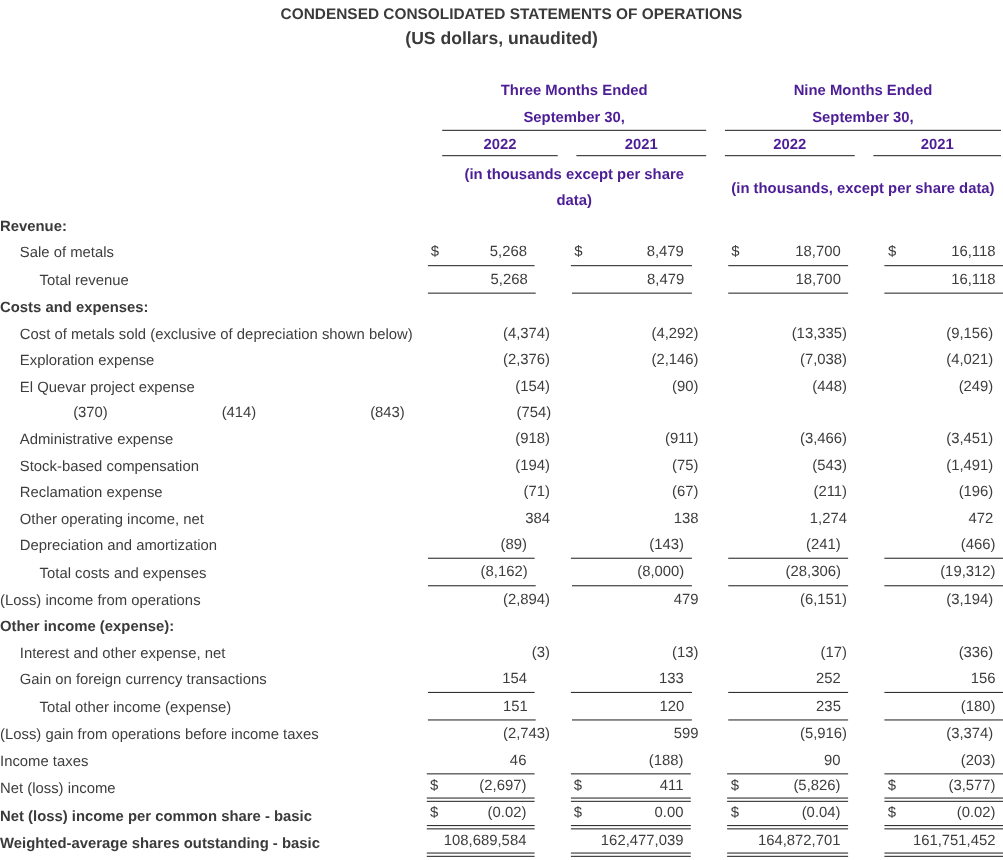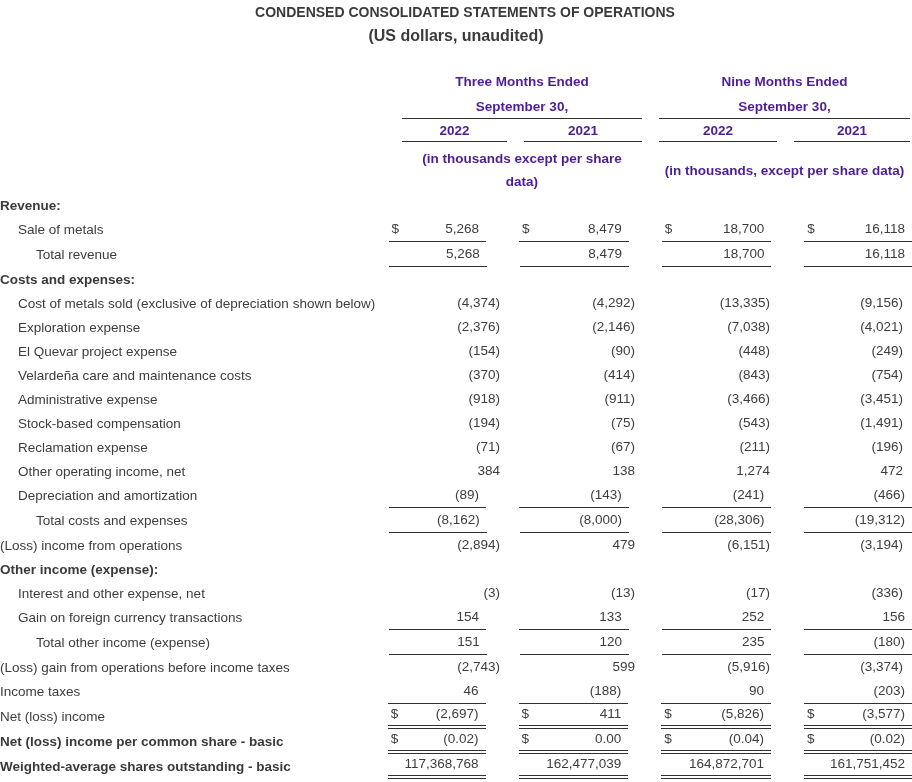--- a/index.html
+++ b/index.html
@@ -209,21 +209,20 @@
         <div class="cell c3">
           <span class="dollar"></span>
           <span class="num">(448)</span>
         </div>
         <div class="cell c4">
           <span class="dollar"></span>
           <span class="num">(249)</span>
         </div>
       </div>
       <div class="row ind1">
-        <div class="lbl">Velardeña care and maintenance costs</div>
         <div class="cell c1">
           <span class="dollar"></span>
           <span class="num">(370)</span>
         </div>
         <div class="cell c2">
           <span class="dollar"></span>
           <span class="num">(414)</span>
         </div>
         <div class="cell c3">
           <span class="dollar"></span>
@@ -500,21 +499,21 @@
         </div>
         <div class="cell c4 double">
           <span class="dollar">$</span>
           <span class="num">(0.02)</span>
         </div>
       </div>
       <div class="row ind0 bold bordered">
         <div class="lbl">Weighted-average shares outstanding - basic</div>
         <div class="cell c1 double">
           <span class="dollar"></span>
-          <span class="num">117,368,768</span>
+          <span class="num">108,689,584</span>
         </div>
         <div class="cell c2 double">
           <span class="dollar"></span>
           <span class="num">162,477,039</span>
         </div>
         <div class="cell c3 double">
           <span class="dollar"></span>
           <span class="num">164,872,701</span>
         </div>
         <div class="cell c4 double">

